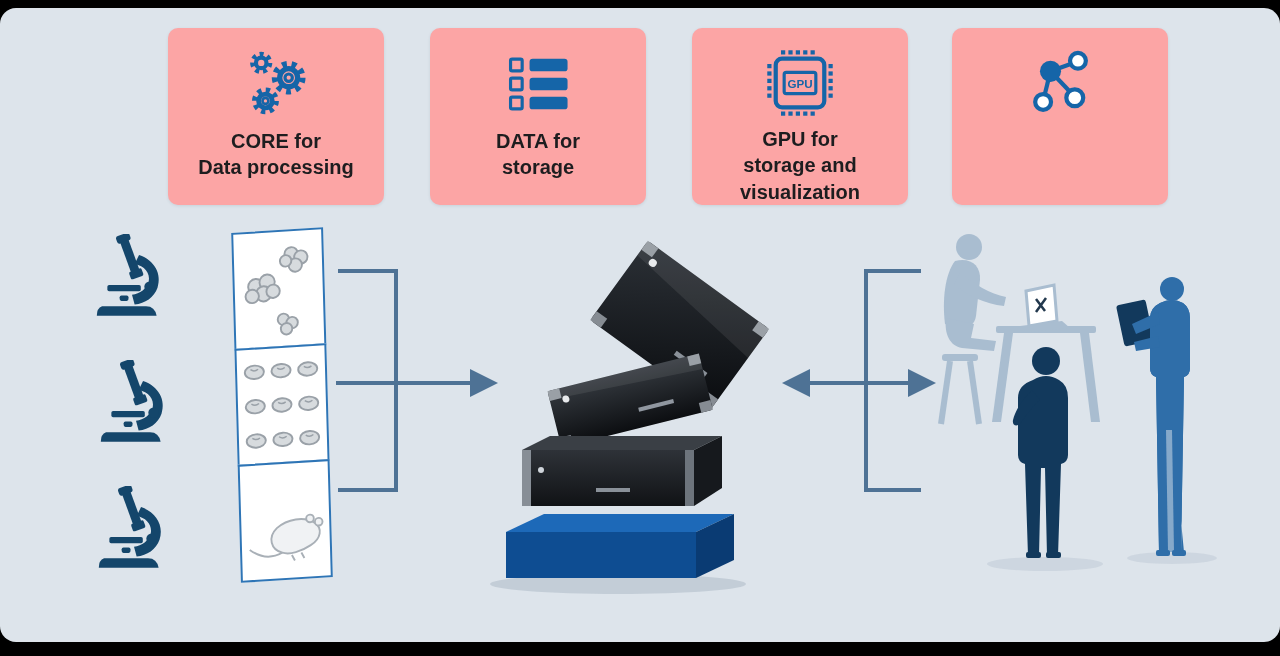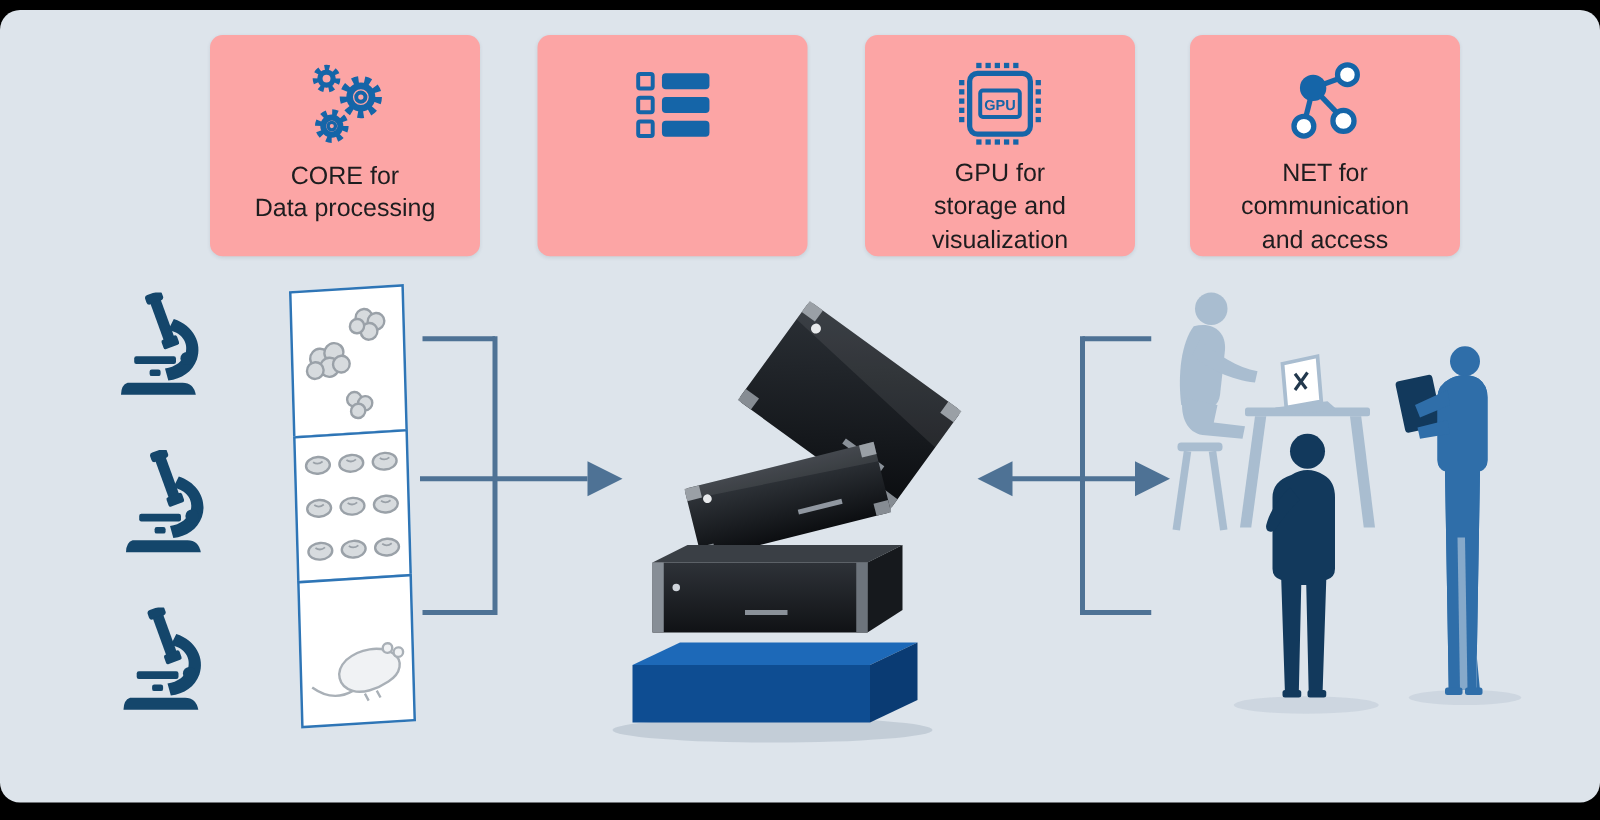--- a/index.html
+++ b/index.html
@@ -7,21 +7,21 @@
           font-family:"Liberation Sans",sans-serif;}
   .stage{position:absolute;left:0;top:8px;right:0;bottom:14px;background:#dde4eb;border-radius:16px;}
   .scene{position:absolute;left:0;top:0;width:1280px;height:656px;pointer-events:none;}
 
   
   .card{position:absolute;top:28px;width:216px;height:177px;background:#fca5a5;border-radius:10px;
         display:flex;flex-direction:column;align-items:center;padding-top:16px;box-sizing:border-box;
         box-shadow:0 1px 3px rgba(60,80,100,.12);}
   .card.c1{left:168px}.card.c2{left:430px}.card.c3{left:692px}.card.c4{left:952px}
   .card .icon{height:80px;display:flex;align-items:center;justify-content:center;}
-  .card .label{font-size:20px;line-height:1.32;color:#1d1d1f;text-align:center;white-space:pre-line;margin-top:4px;}
+  .card .label{font-size:20px;line-height:1.32;color:#1d1d1f;text-align:center;white-space:pre-line;margin-top:4px;font-weight:bold;}
 
   
   .strip{position:absolute;left:236px;top:230px;width:92px;transform:rotate(-1.6deg) skewY(-2deg);}
   .strip .cell{height:114px;background:#fff;border:2px solid #2e75b6;margin-top:-2px;
                display:flex;align-items:center;justify-content:center;}
   .strip .cell:first-child{margin-top:0;}
 </style>
 </head>
 <body>
 
@@ -250,20 +250,22 @@
           <rect x="28" y="30" width="36" height="12" rx="3"></rect>
           <rect x="28" y="48" width="36" height="12" rx="3"></rect>
         </g>
         <g fill="none" stroke="#1565a8" stroke-width="3">
           <rect x="10" y="12.5" width="11" height="11" rx="1.5"></rect>
           <rect x="10" y="30.5" width="11" height="11" rx="1.5"></rect>
           <rect x="10" y="48.5" width="11" height="11" rx="1.5"></rect>
         </g>
       </svg>
     </div>
+    <div class="label">DATA for
+storage</div>
   </div>
 
   <div class="card c3">
     <div class="icon">
       <svg width="76" height="76" viewBox="0 0 72 72">
         <g fill="#1565a8">
           <rect x="18" y="5" width="4" height="4"></rect>
             <rect x="25" y="5" width="4" height="4"></rect>
             <rect x="32" y="5" width="4" height="4"></rect>
             <rect x="39" y="5" width="4" height="4"></rect>
@@ -303,17 +305,14 @@
           <line x1="27" y1="24" x2="20" y2="52"></line>
         </g>
         <circle cx="27" cy="24" r="10" fill="#1565a8"></circle>
         <g fill="#ffffff" stroke="#1565a8" stroke-width="4">
           <circle cx="53" cy="14" r="7.5"></circle>
           <circle cx="50" cy="49" r="8"></circle>
           <circle cx="20" cy="53" r="7.5"></circle>
         </g>
       </svg>
     </div>
-    <div class="label">NET for
-communication
-and access</div>
   </div>
 </div>
 
 </body></html>

